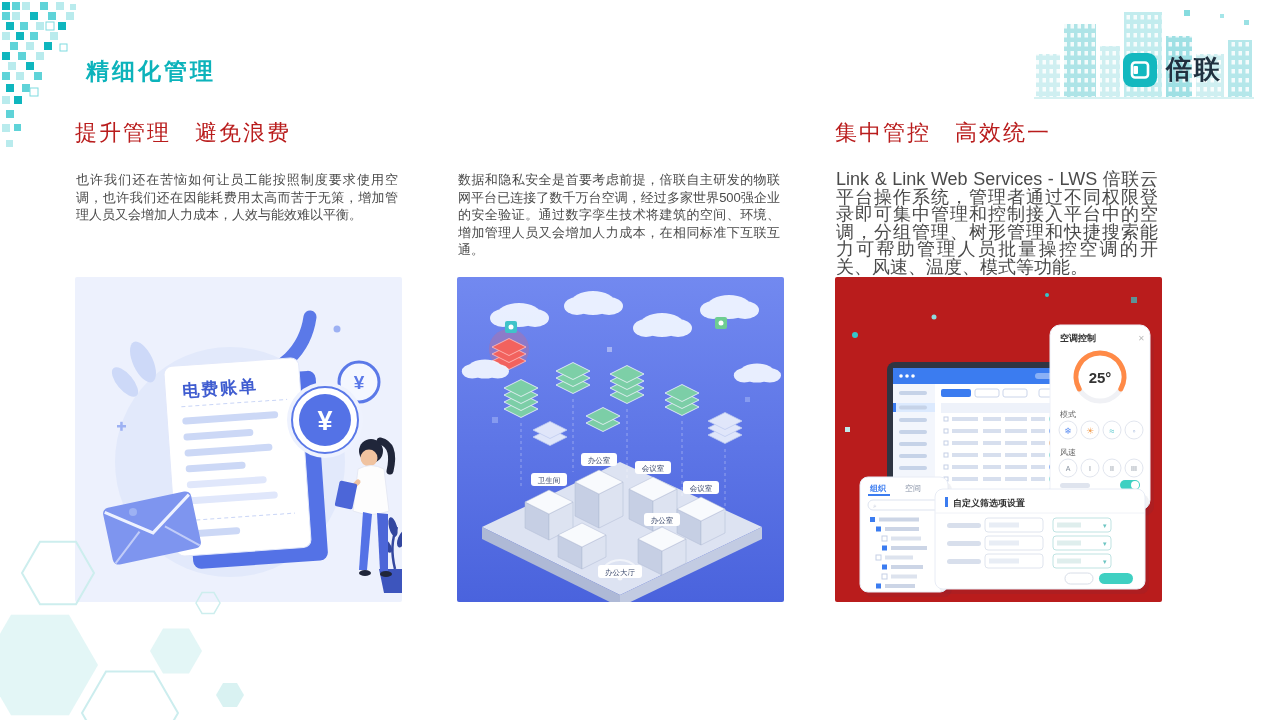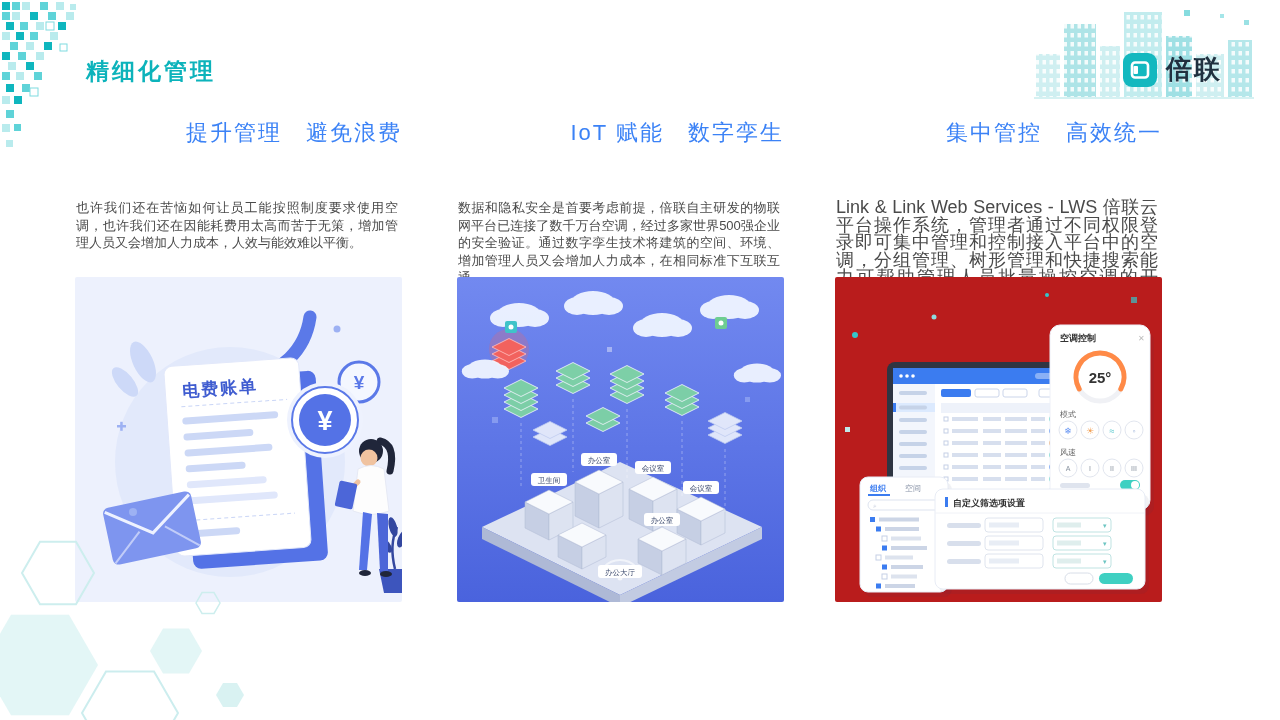--- a/index.html
+++ b/index.html
@@ -12,24 +12,24 @@
 
   .page-title { position:absolute; left:86px; top:56px; font-size:23px; font-weight:bold;
                 color:#0cb3bb; letter-spacing:3px; }
 
   .skyline { position:absolute; right:26px; top:4px; }
   .logo { position:absolute; right:58px; top:52px; display:flex; align-items:center; gap:9px; }
   .logo-text { font-size:26px; font-weight:bold; color:#20303f; letter-spacing:2px; }
 
   .col { position:absolute; top:115px; width:327px; height:490px; }
   .col-1 { left:75px; } .col-2 { left:457px; } .col-3 { left:835px; }
-  .col h2 { position:absolute; top:3px; left:0; width:100%; text-align:right;
-            font-size:22px; font-weight:400; color:#3b82f6; letter-spacing:2px; }
+  .col h2 { position:absolute; top:3px; left:0; width:100%; text-align:left;
+            font-size:22px; font-weight:400; color:#b91c1c; letter-spacing:2px; }
   .col p  { position:absolute; top:56px; left:1px; width:322px;
-            font-size:13px; line-height:17.5px; color:#4a4a4a; text-align:justify;margin-top:28px; }
+            font-size:13px; line-height:17.5px; color:#4a4a4a; text-align:justify; }
   .col-3 p { font-size:18px; }
   .illus { position:absolute; top:162px; left:0; width:327px; height:325px; overflow:hidden; border-radius:2px; }
   .illus svg { display:block; }
   .illus-bill { background:#edf1fd; }
   .illus-dash { background:#b91c1c; }
 </style>
 </head>
 <body>
 
 <div class="slide">
@@ -183,21 +183,20 @@
         </g>
         <circle cx="58" cy="235" r="4" fill="#9db1f3"></circle>
         <circle cx="262" cy="52" r="3.5" fill="#9db1f3"></circle>
         <rect x="42" y="148" width="9" height="2.5" fill="#9db1f3"></rect>
           <rect x="45.2" y="144.8" width="2.5" height="9" fill="#9db1f3"></rect>
       </svg>
     </div>
   </section>
 
   <section class="col col-2">
-    <h2>IoT 赋能　数字孪生</h2>
     <p>数据和隐私安全是首要考虑前提，倍联自主研发的物联网平台已连接了数千万台空调，经过多家世界500强企业的安全验证。通过数字孪生技术将建筑的空间、环境、增加管理人员又会增加人力成本，在相同标准下互联互通。</p>
     <div class="illus">
       <svg width="327" height="325" viewBox="0 0 327 325">
         <defs>
           <linearGradient id="iotbg" x1="0" y1="0" x2="0" y2="1">
             <stop offset="0" stop-color="#7289f0"></stop>
               <stop offset="1" stop-color="#4a63dd"></stop>
           </linearGradient>
         </defs>
         <rect width="327" height="325" fill="url(#iotbg)"></rect>

